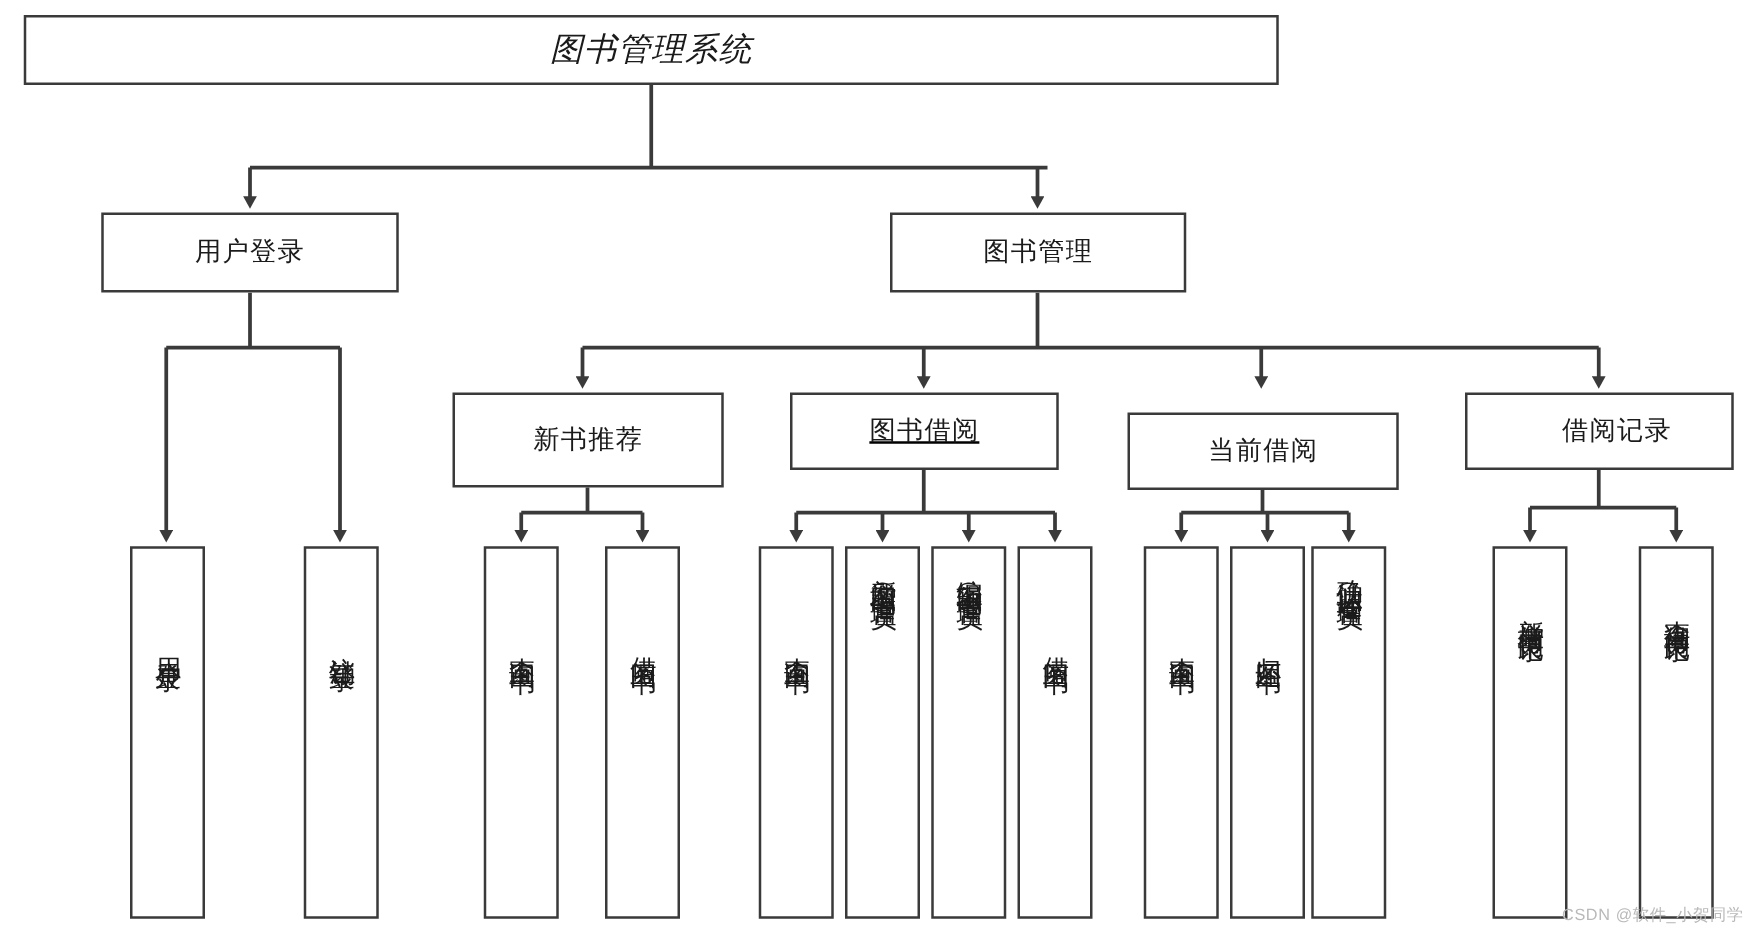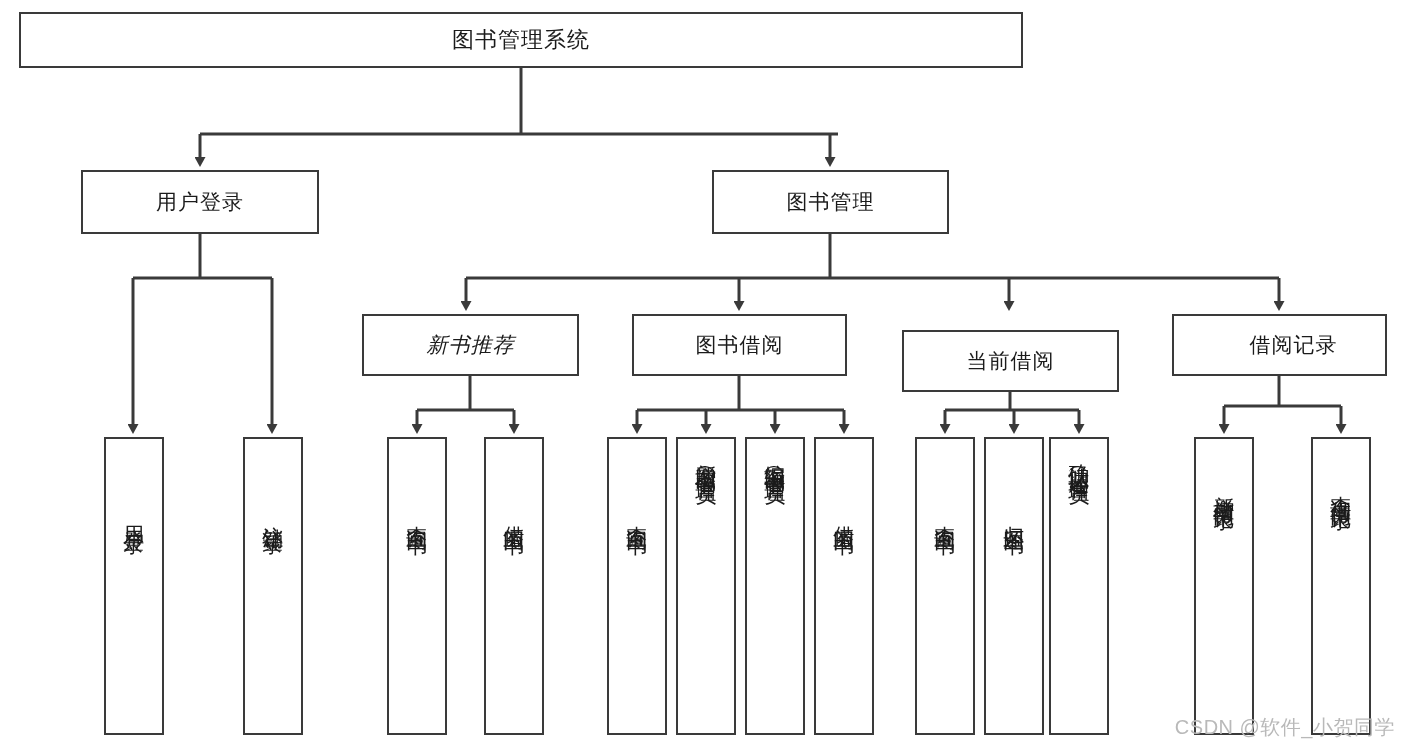--- a/index.html
+++ b/index.html
@@ -50,27 +50,28 @@
   .node-v .label {
     writing-mode: vertical-rl;
     text-orientation: upright;
     font-size: 21px;
     color: #1b1b1b;
     line-height: 1.22;
     letter-spacing: 3px;
     white-space: nowrap;
   }
   .node-root .label {
-    font-size: 22px;
+    font-size: 26px;
+    font-style: italic;
   }
   #watermark {
     position: absolute;
     right: 10px;
     bottom: 6px;
-    font-size: 20px;
+    font-size: 13px;
     color: #b9b9b9;
     white-space: nowrap;
     letter-spacing: 0.5px;
   }
 </style>
 </head>
 <body>
 
 <div id="canvas">
 
@@ -128,24 +129,24 @@
     <span class="label">图书管理系统</span>
   </div>
 
   <div class="node node-h" style="left:81px; top:170px; width:238px; height:64px;">
     <span class="label">用户登录</span>
   </div>
   <div class="node node-h" style="left:712px; top:170px; width:237px; height:64px;">
     <span class="label">图书管理</span>
   </div>
 
-  <div class="node node-h" style="left:362px; top:314px; width:217px; height:62px;font-style:italic;">
+  <div class="node node-h" style="left:362px; top:314px; width:217px; height:76px;">
     <span class="label">新书推荐</span>
   </div>
-  <div class="node node-h" style="left:632px; top:314px; width:215px; height:62px;">
+  <div class="node node-h" style="left:632px; top:314px; width:215px; height:62px;text-decoration:underline;">
     <span class="label">图书借阅</span>
   </div>
   <div class="node node-h" style="left:902px; top:314px; width:217px; height:62px;margin-top:16px;">
     <span class="label">当前借阅</span>
   </div>
   <div class="node node-h" style="left:1172px; top:314px; width:215px; height:62px;padding-left:28px;">
     <span class="label">借阅记录</span>
   </div>
 
   <div class="node node-v" style="left:104px; top:437px; width:60px; height:298px; padding-top:70px;">

